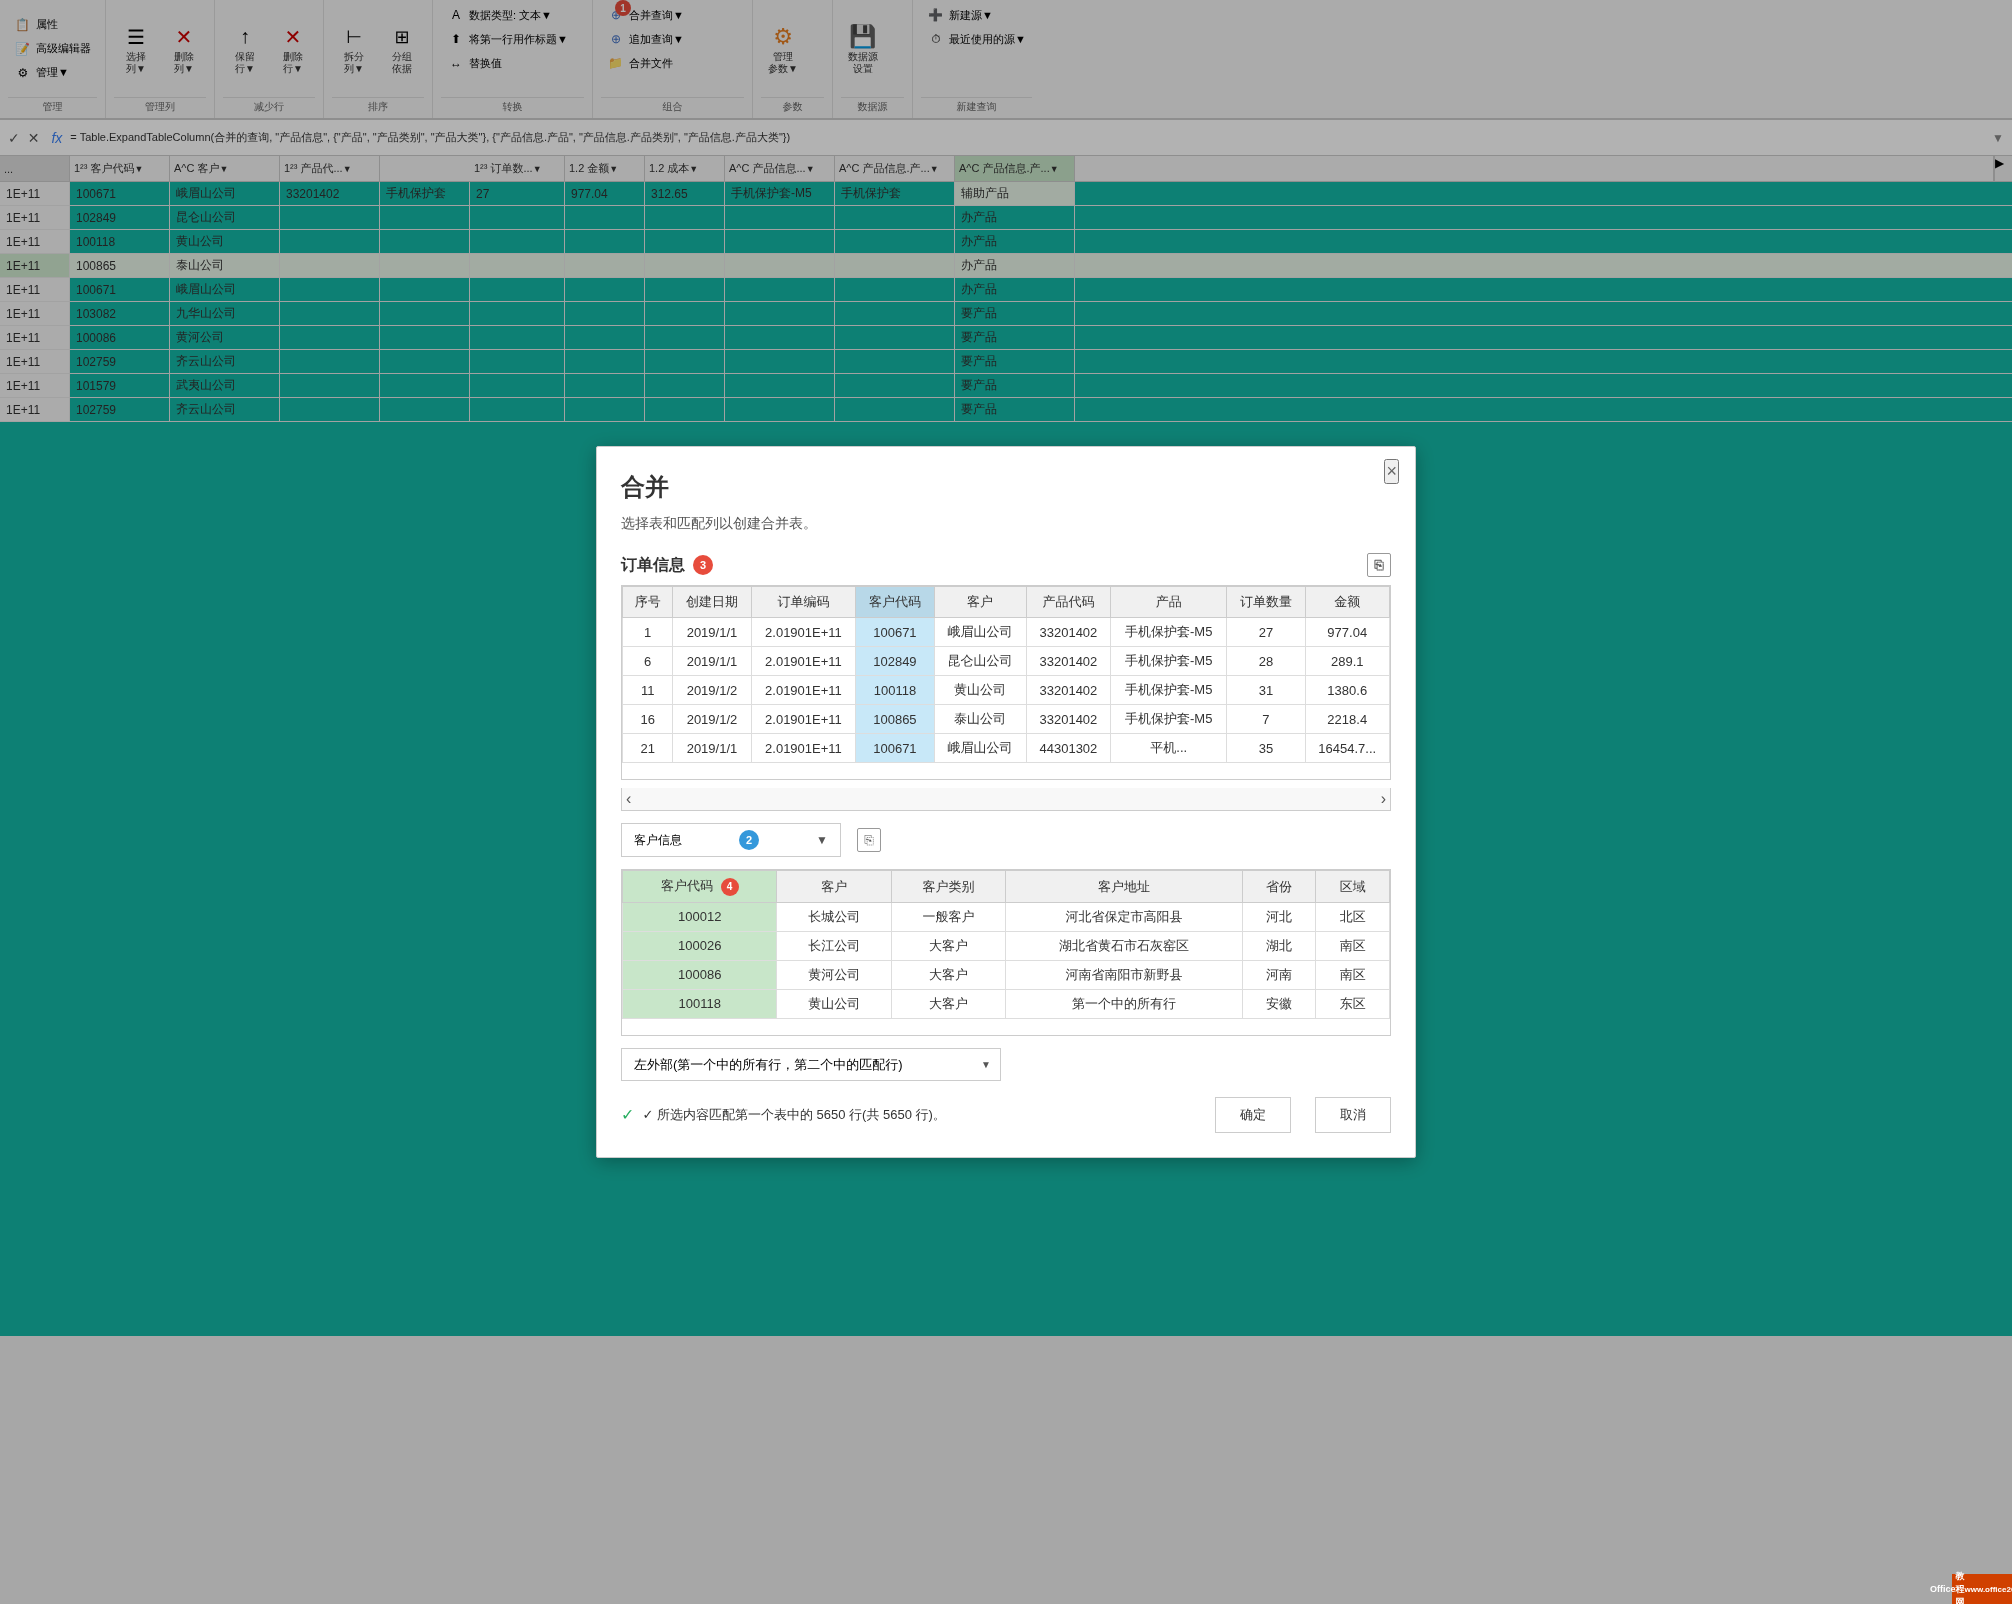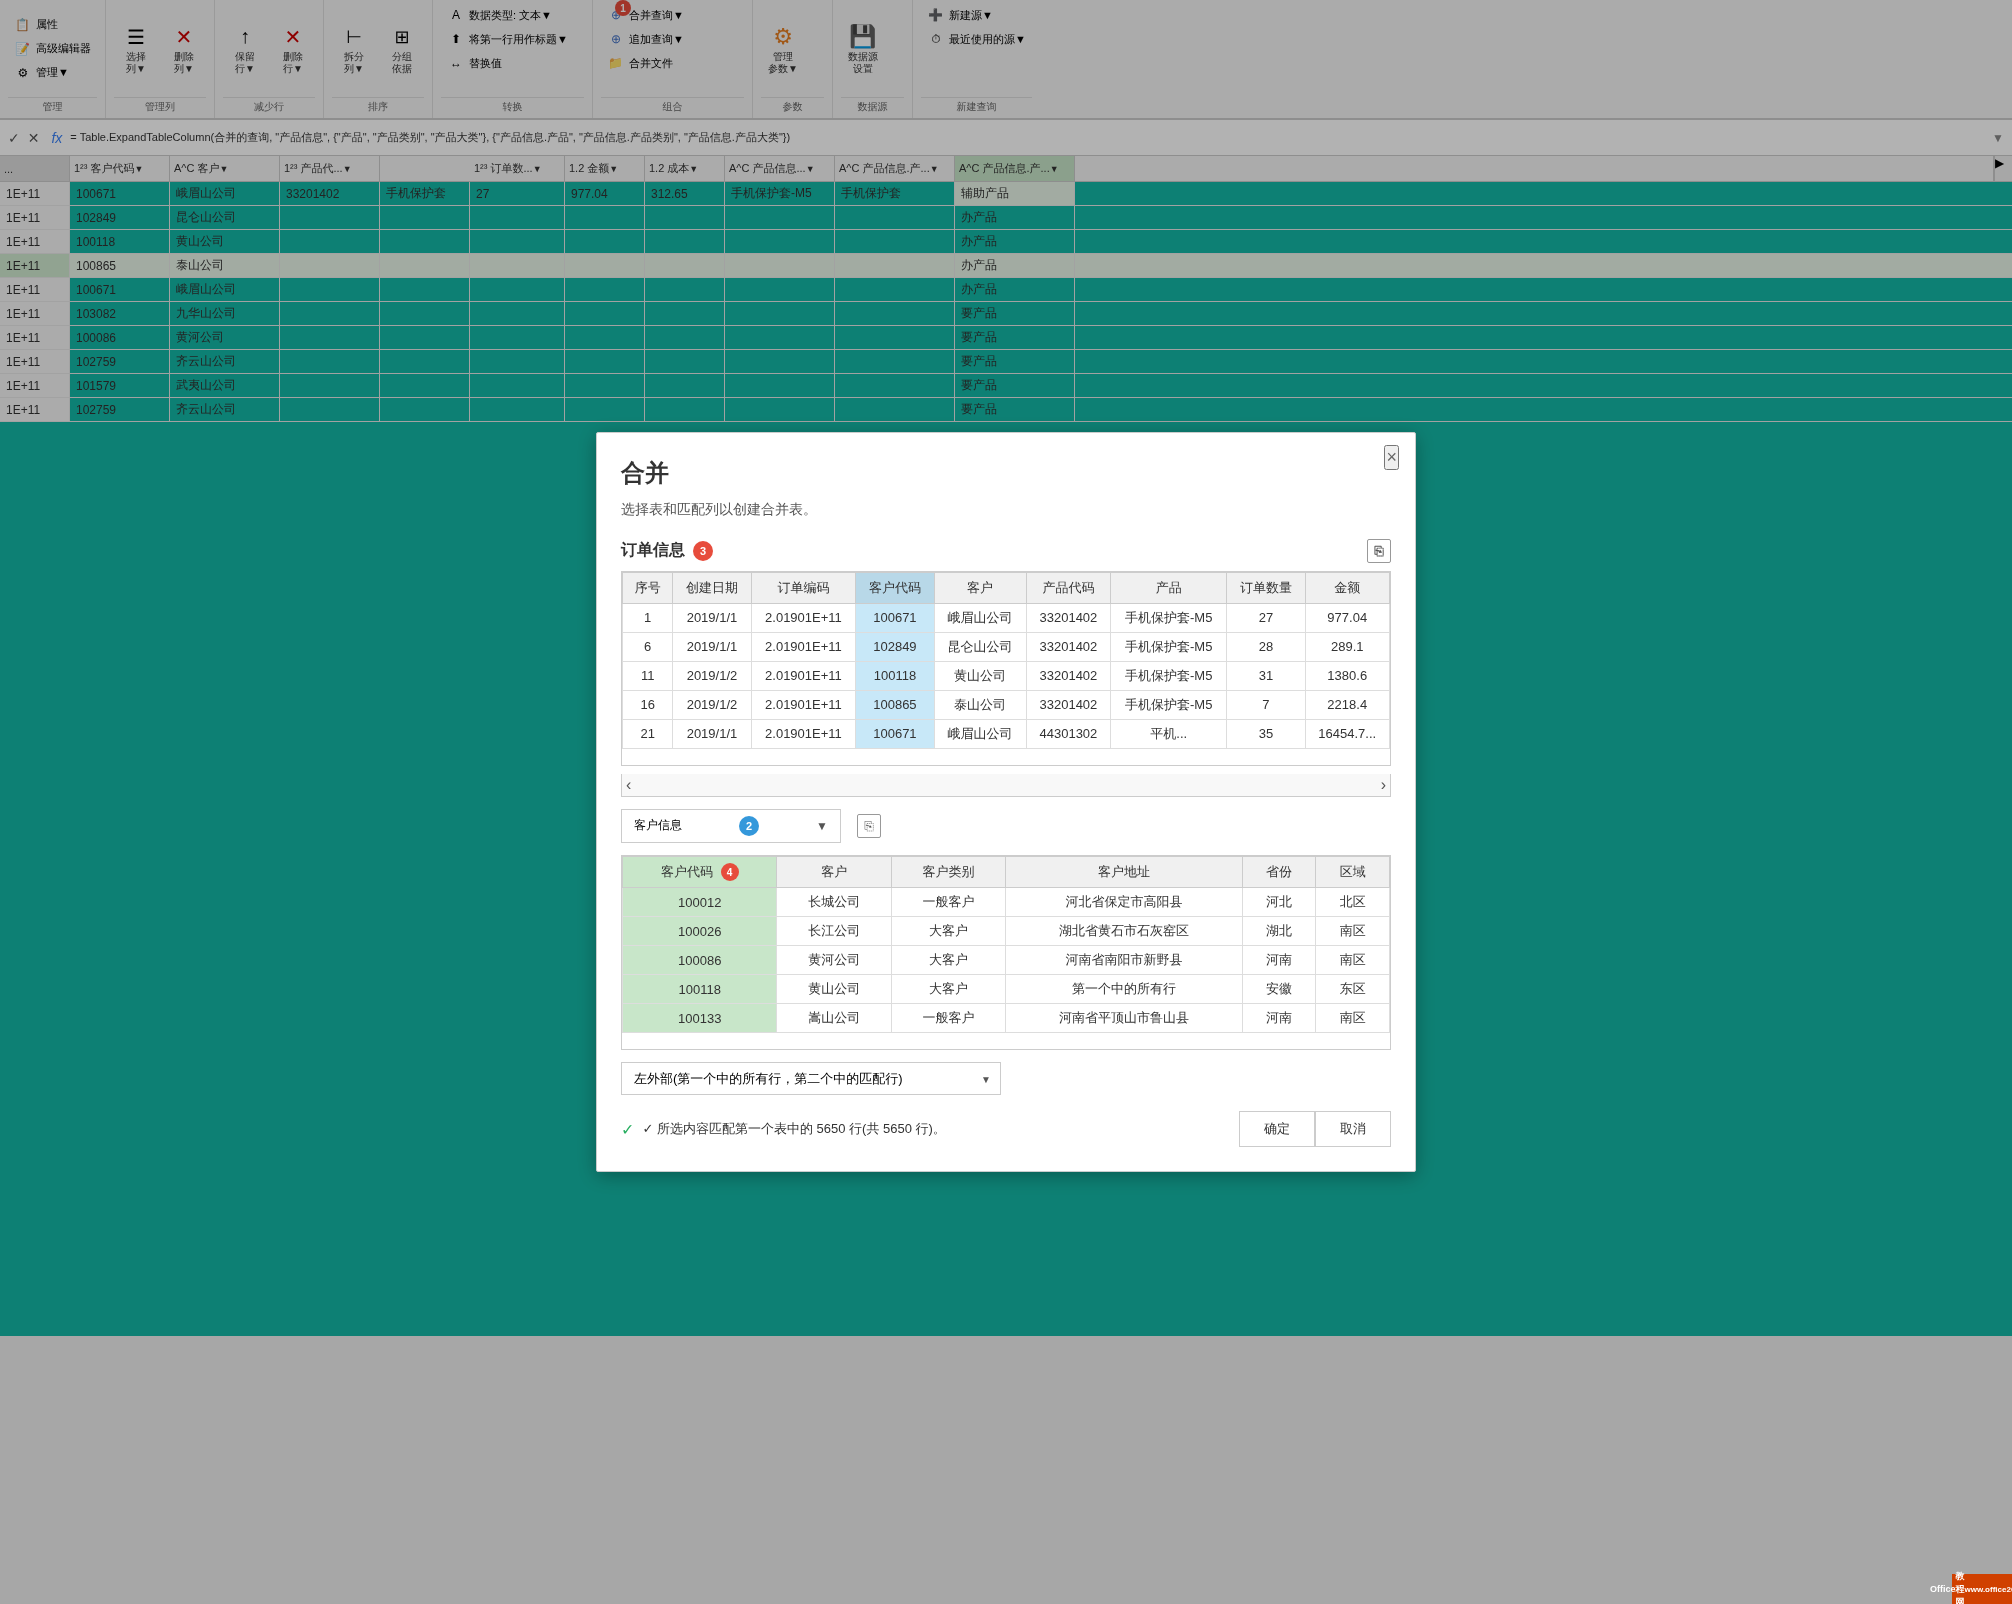--- a/index.html
+++ b/index.html
@@ -32,21 +32,21 @@
     .join-section { margin-top: 12px; margin-bottom: 16px; }
     .join-label { font-size: 14px; font-weight: bold; color: #333; margin-bottom: 8px; }
     .join-select-wrapper { position: relative; display: inline-block; }
     .join-select { border: 1px solid #ccc; padding: 8px 32px 8px 12px; font-size: 13px; min-width: 340px; background: white; cursor: pointer; appearance: none; }
     .join-select-arrow { position: absolute; right: 10px; top: 50%; transform: translateY(-50%); color: #555; font-size: 10px; pointer-events: none; }
 
     
     .modal-footer { display: flex; align-items: center; justify-content: space-between; margin-top: 16px; }
     .match-info { display: flex; align-items: center; gap: 8px; font-size: 13px; color: #333; }
     .check-icon { color: #27ae60; font-size: 16px; }
-    .modal-buttons { display: flex; gap: 0; }
+    .modal-buttons { display: flex; gap: 24px; }
     .btn-ok { background: white; border: 1px solid #ccc; padding: 8px 24px; cursor: pointer; font-size: 13px; color: #333; }
     .btn-cancel { background: white; border: 1px solid #ccc; padding: 8px 24px; cursor: pointer; font-size: 13px; color: #333; }
 
     
     .office-logo { position: fixed; bottom: 0; right: 0; background: #d04000; width: 60px; height: 30px; display: flex; align-items: center; justify-content: center; color: white; font-size: 10px; font-weight: bold; }
 
     .toolbar-group { display: flex; flex-direction: column; border-right: 1px solid #ddd; padding: 4px 8px; }
     .toolbar-group-label { font-size: 10px; color: #666; text-align: center; margin-top: 4px; border-top: 1px solid #ddd; padding-top: 2px; }
     .toolbar-group-content { display: flex; flex: 1; align-items: center; gap: 4px; }
     .tb-btn { display: flex; flex-direction: column; align-items: center; padding: 4px 6px; cursor: pointer; border-radius: 2px; min-width: 40px; }
@@ -505,28 +505,20 @@
             <td>南区</td>
           </tr>
           <tr>
             <td style="background:#c8e6c9;">100118</td>
             <td>黄山公司</td>
             <td>大客户</td>
             <td>第一个中的所有行</td>
             <td>安徽</td>
             <td>东区</td>
           </tr>
-          <tr>
-            <td style="background:#c8e6c9;">100133</td>
-            <td>嵩山公司</td>
-            <td>一般客户</td>
-            <td>河南省平顶山市鲁山县</td>
-            <td>河南</td>
-            <td>南区</td>
-          </tr>
         </tbody>
       </table>
     </div>
 
     <div class="join-section">
       <div class="join-select-wrapper">
         <select class="join-select" style="border:1px solid #ccc; padding:8px 32px 8px 12px; font-size:13px; min-width:380px; background:white; cursor:pointer; appearance:none; -webkit-appearance:none;">
           <option value="left_outer" selected="">左外部(第一个中的所有行，第二个中的匹配行)</option>
           <option value="right_outer">右外部</option>
           <option value="full_outer">完全外部</option>

